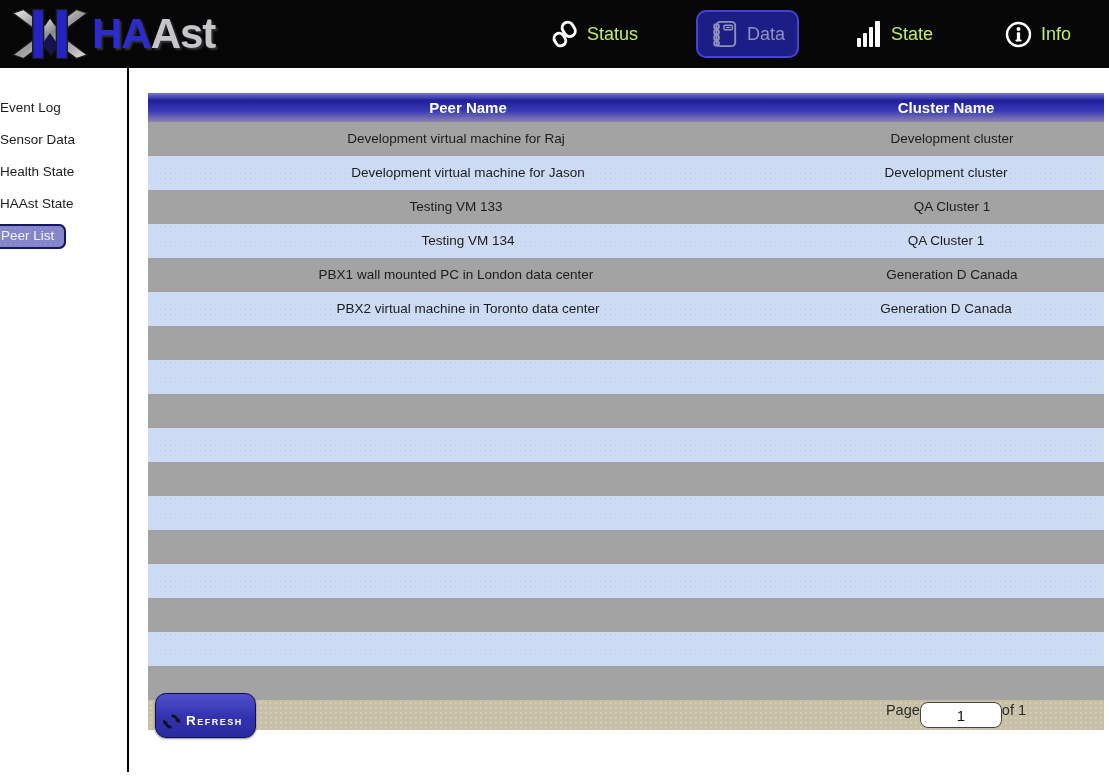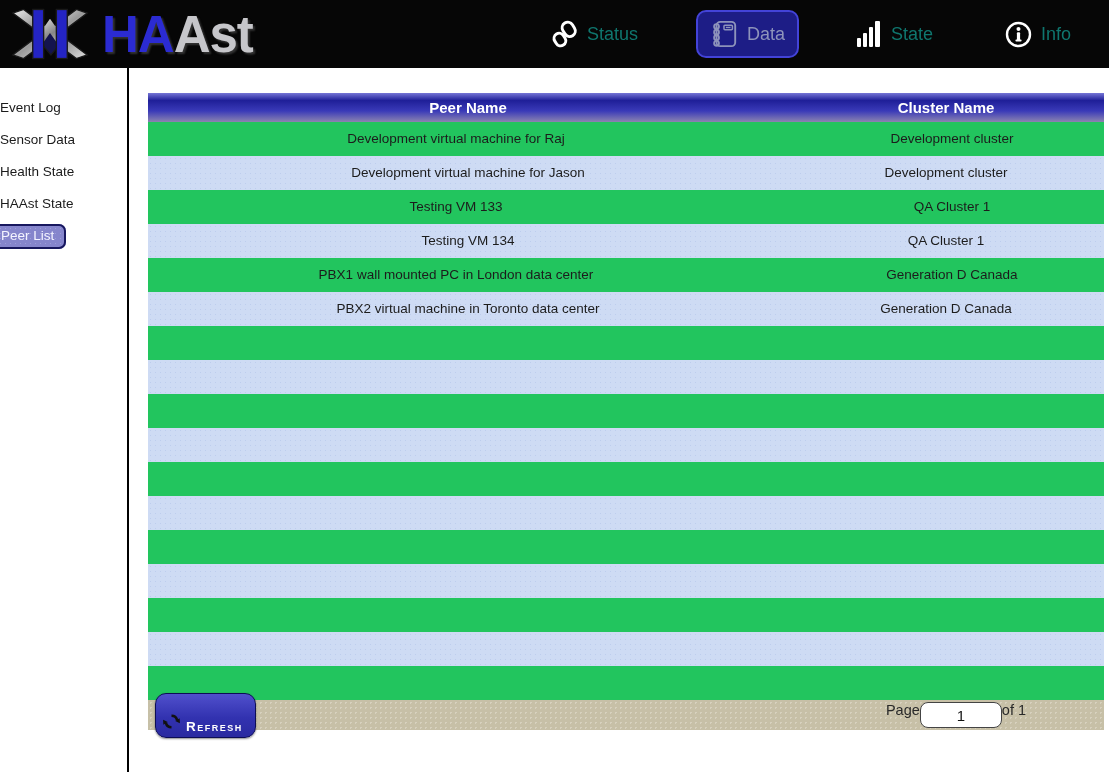--- a/index.html
+++ b/index.html
@@ -9,33 +9,33 @@
     font-family:"Liberation Sans", sans-serif;
   }
 
   
   .topbar {
     position:absolute; left:0; top:0; width:1109px; height:68px;
     background:#060606; display:flex; align-items:center;
   }
   .logo { margin-left:8px; }
   .app-title {
-    font-size:51px; font-weight:bold; letter-spacing:-1px; margin-left:10px;
+    font-size:42px; font-weight:bold; letter-spacing:-1px; 
     text-shadow:2px 2px 2px rgba(90,90,90,0.55);
   }
   .app-title .t-blue { color:#2b2bd2; }
   .app-title .t-silver { color:#c6c6ca; }
 
   .topnav {
     position:absolute; right:0; top:0; height:68px;
     display:flex; align-items:center; gap:44px; padding-right:24px;
   }
   .nav-item {
     display:flex; align-items:center; gap:9px;
-    color:#0f766e; font-size:18px; cursor:pointer;
+    color:#bef264; font-size:18px; cursor:pointer;
     padding:7px 12px; border:2px solid transparent; border-radius:10px;
   }
   .nav-item.selected {
     background:#1d1d86; border-color:#4343d8; color:#8d93bb;text-align:center;
   }
   .nav-item svg { display:block; }
 
   
   .sidebar {
     position:absolute; left:0; top:68px; width:127px;
@@ -60,37 +60,37 @@
   
   .table { position:absolute; left:148px; top:93px; width:956px; }
   .thead {
     height:29px; display:flex; color:#ffffff; font-weight:bold; font-size:15px;
     background:linear-gradient(#7676d6 0%, #1f1f98 26%, #3a3ab8 62%, #8c84b0 100%);
   }
   .th { line-height:29px; text-align:center; }
   .col0 { width:640px; } .col1 { width:316px; }
   .trow { height:34px; display:flex; font-size:13.5px; color:#1c1c1c; }
   .td { line-height:34px; text-align:center; overflow:hidden; white-space:nowrap; }
-  .row-a { background:#22c55e;gap:36px; }
+  .row-a { background:#a3a3a3;gap:36px; }
   .row-b {
     background-color:#cedbf4;
     background-image:radial-gradient(#bdcdee 0.8px, transparent 0.8px);
     background-size:5px 5px;
   }
 
   
   .tfoot {
     height:30px; display:flex; align-items:center;
     background-color:#c7c0a7;
     background-image:radial-gradient(#d7d1be 1px, transparent 1px);
     background-size:5px 5px;
     padding:0 0 0 7px; box-sizing:border-box;
   }
   .refresh-btn {
-    display:flex; align-items:flex-end; gap:6px;
+    display:flex; align-items:flex-start; gap:6px;
     background:linear-gradient(#5050cc, #3232b0 55%, #2a2aa0);
     border:1px solid #0d0d55; border-radius:11px;
     padding:19px 12px 3px 7px; cursor:pointer;
     box-shadow:0 1px 2px rgba(0,0,0,0.45);
   }
   .refresh-label {
     color:#ffffff; font-weight:bold; font-size:13.5px;
     font-variant:small-caps; text-transform:capitalize; letter-spacing:1.5px;
   }
   .pager {

